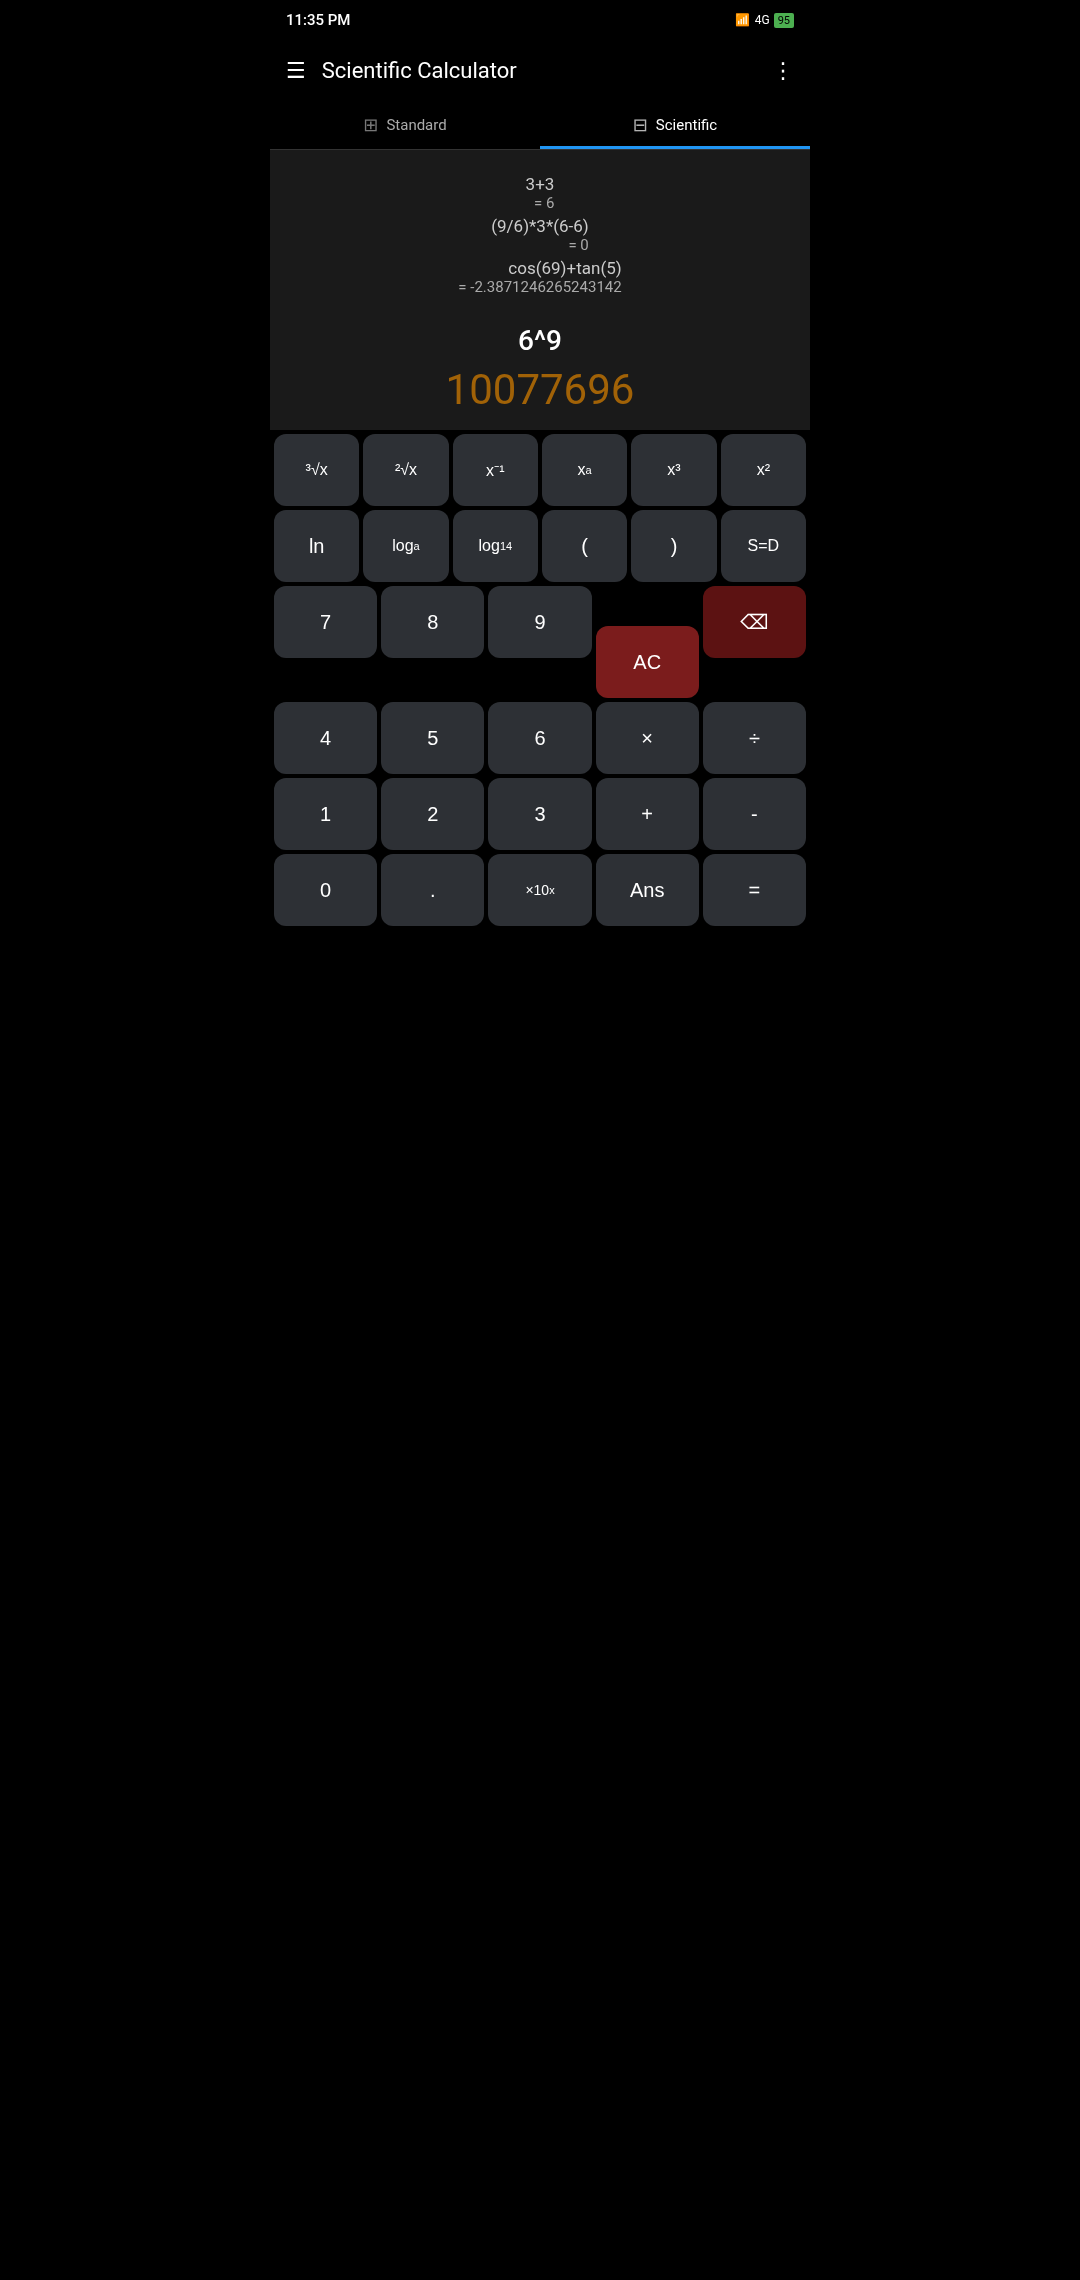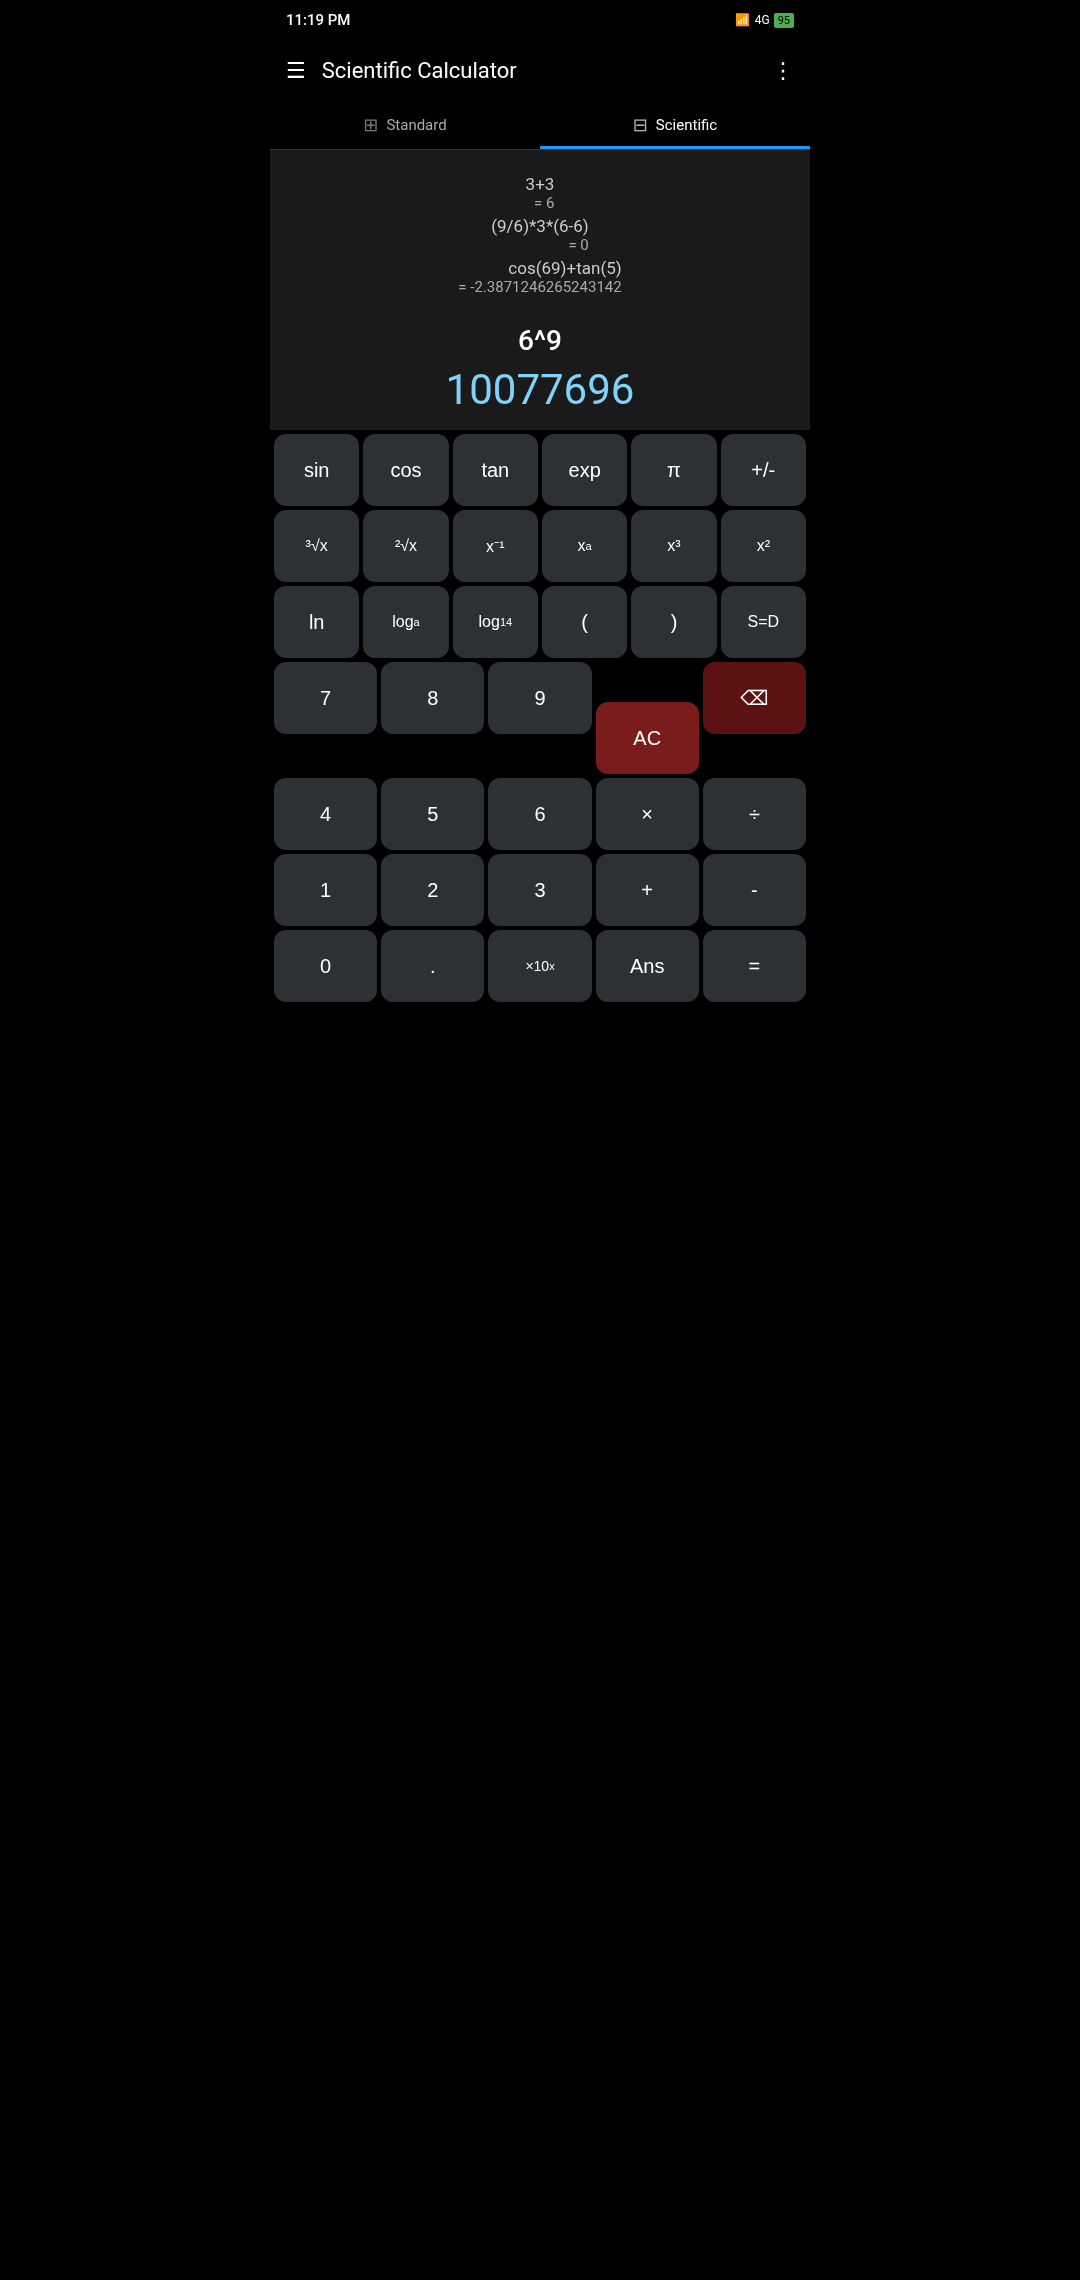--- a/index.html
+++ b/index.html
@@ -148,21 +148,21 @@
 
     .current-expr {
       font-size: 28px;
       color: #fff;
       font-weight: 500;
       margin-top: 24px;
     }
 
     .current-result {
       font-size: 42px;
-      color: #7dd3fc;
+      color: #a16207;
       font-weight: 400;
       margin-top: 4px;
     }
 
     .keypad {
       background: #000;
       padding: 4px;
     }
 
     .key-row {
@@ -212,21 +212,21 @@
     }
 
     .key-text-xs {
       font-size: 14px;
     }
   </style>
 </head>
 <body>
 
 <div class="status-bar">
-  <span class="status-time">11:19 PM</span>
+  <span class="status-time">11:35 PM</span>
   <div class="status-icons">
     <span>📶</span>
     <span>4G</span>
     <span class="battery-icon">
       <span>95</span>
     </span>
   </div>
 </div>
 
 <div class="toolbar">
@@ -258,28 +258,20 @@
   <div class="history-item">
     <div class="history-expr">cos(69)+tan(5)</div>
     <div class="history-result">= -2.3871246265243142</div>
   </div>
   <div class="current-expr">6^9</div>
   <div class="current-result">10077696</div>
 </div>
 
 <div class="keypad">
 
-  <div class="key-row">
-    <button class="key">sin</button>
-    <button class="key">cos</button>
-    <button class="key">tan</button>
-    <button class="key">exp</button>
-    <button class="key">π</button>
-    <button class="key">+/-</button>
-  </div>
 
   <div class="key-row">
     <button class="key key-text-small">³√x</button>
     <button class="key key-text-small">²√x</button>
     <button class="key key-text-small">x⁻¹</button>
     <button class="key key-text-small">x<sup>a</sup></button>
     <button class="key key-text-small">x³</button>
     <button class="key key-text-small">x²</button>
   </div>
 

